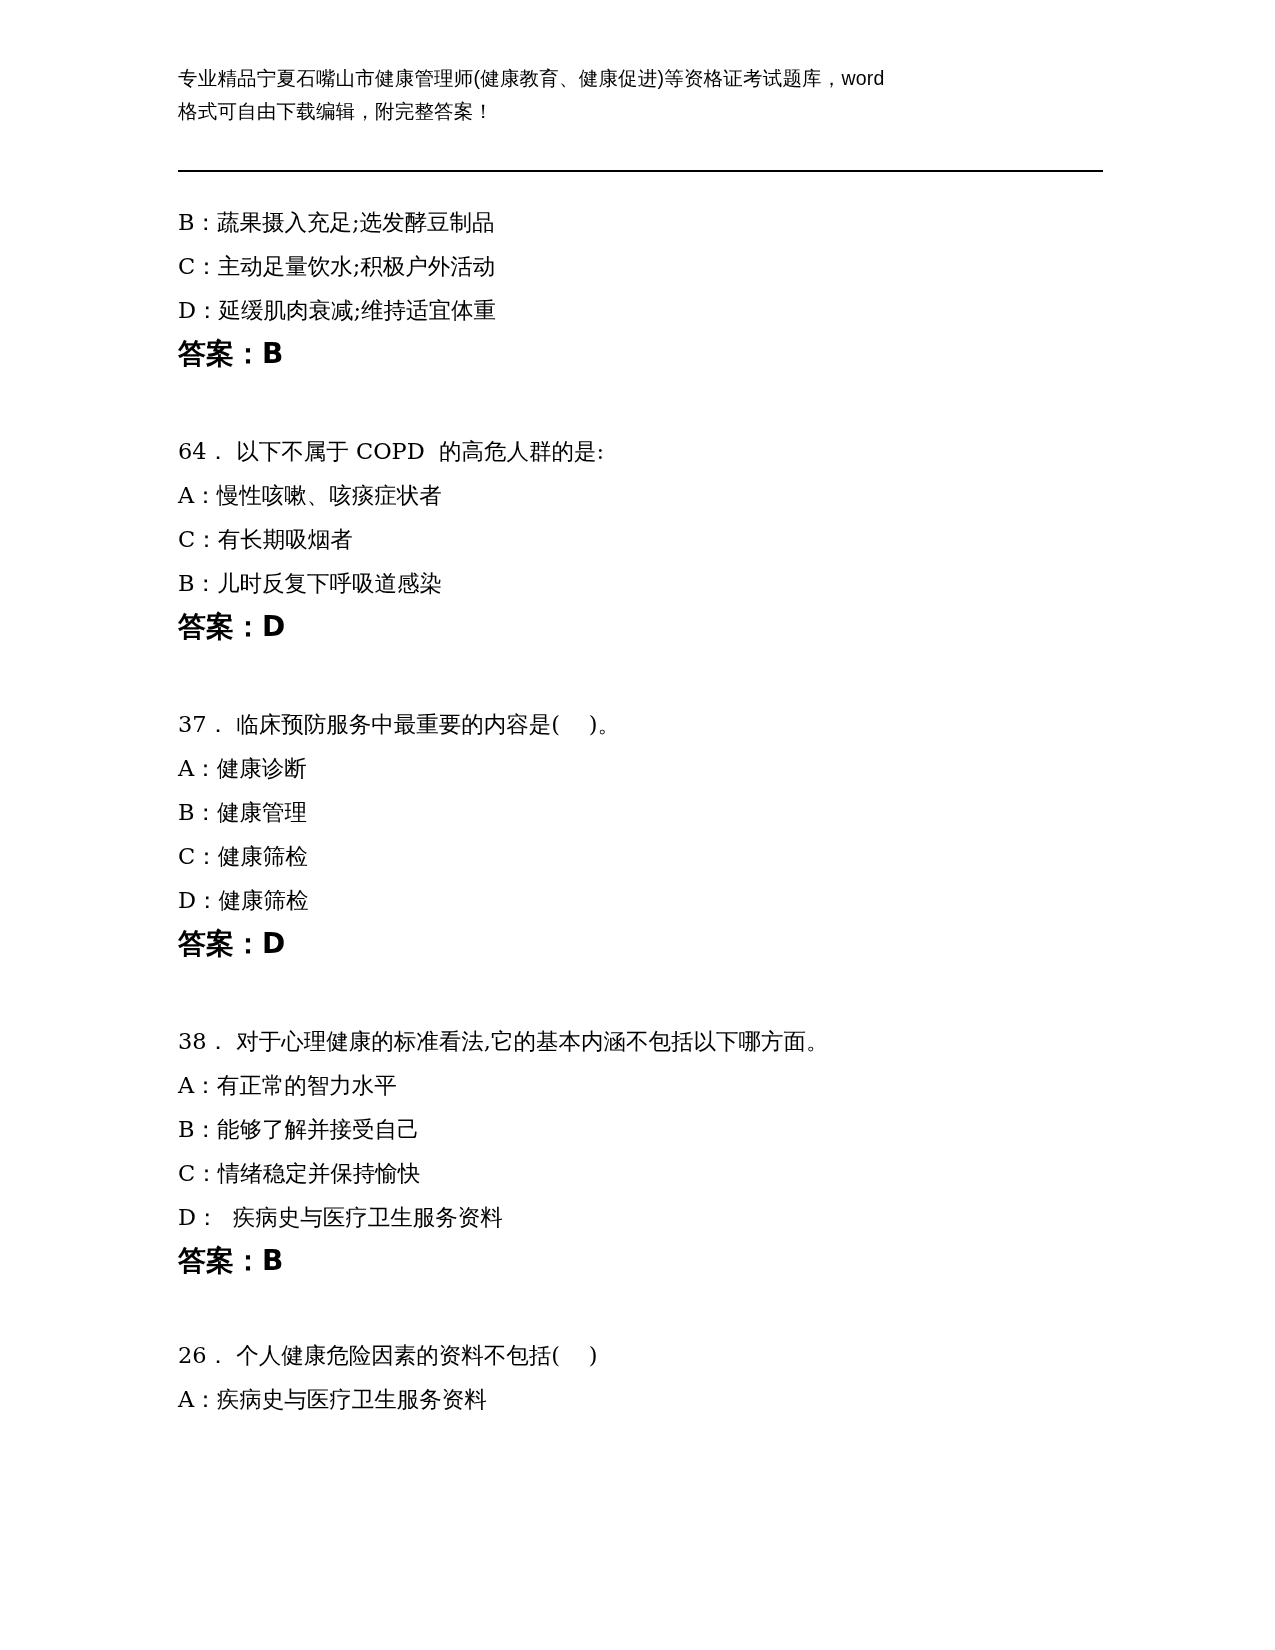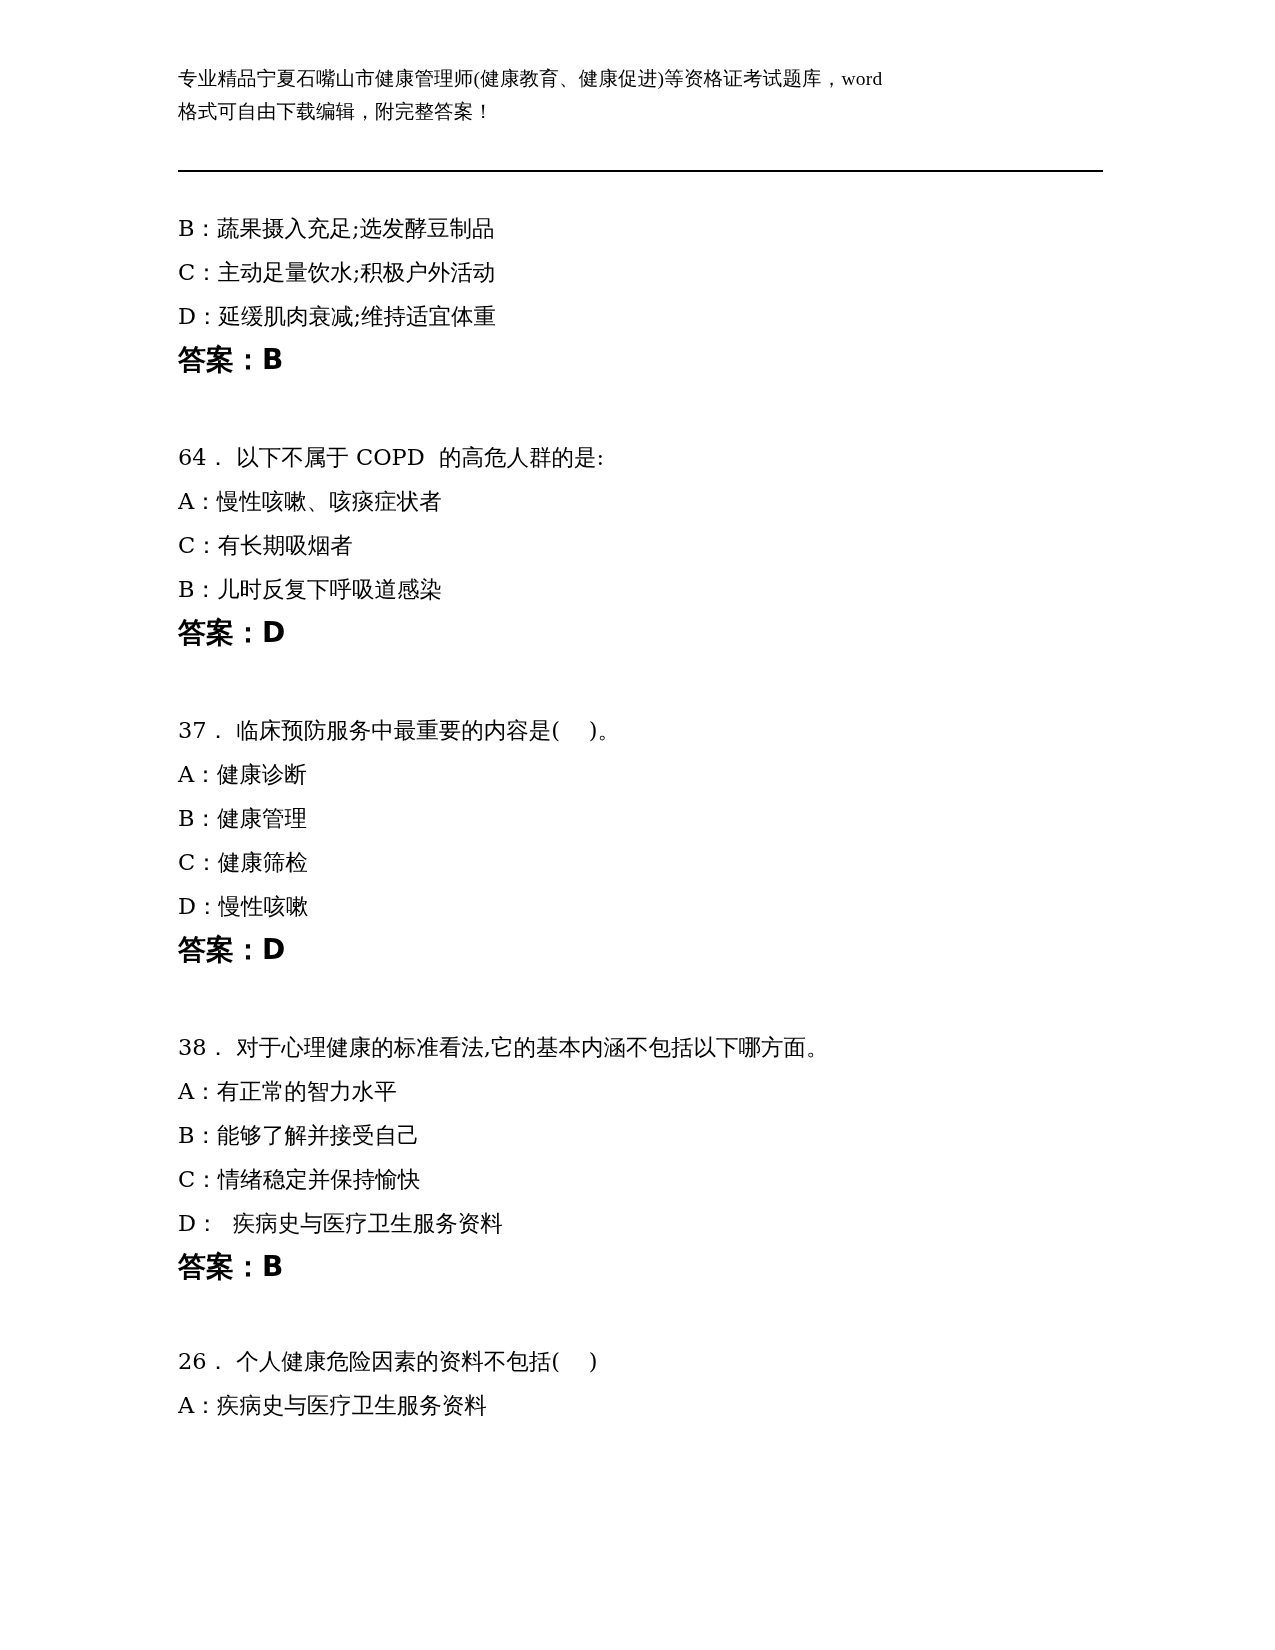--- a/index.html
+++ b/index.html
@@ -19,36 +19,37 @@
     overflow: hidden;
   }
   .content {
     position: absolute;
     left: 178px;
     top: 0;
     width: 925px;
   }
   .header {
     padding-top: 62px;
-    font-family: Liberation Serif, serif;
+    font-family: Liberation Sans, sans-serif;
     font-size: 19.5px;
     line-height: 33px;
     color: #000;
     letter-spacing: 0.2px;
   }
   .header .line2 {
     display: block;
   }
   .hr {
     margin-top: 42px;
     border-top: 2px solid #000000;
     width: 925px;
   }
   .body-area {
-    padding-top: 34px;
+    padding-top: 12px;
+    margin-top: 16px;
   }
   .q-block {
     margin-bottom: 0;
   }
   .q-stem {
     font-size: 22.5px;
     line-height: 44px;
     white-space: pre;
   }
   .opt {
@@ -105,21 +106,21 @@
         <div class="ans"><span>答案：</span><span class="ans-val">D</span></div>
       </div>
 
       <div class="gap"></div>
 
       <div class="q-block">
         <div class="q-stem">37． 临床预防服务中最重要的内容是(    )。</div>
         <div class="opt">A：健康诊断</div>
         <div class="opt">B：健康管理</div>
         <div class="opt">C：健康筛检</div>
-        <div class="opt">D：慢性咳嗽</div>
+        <div class="opt">D：健康筛检</div>
         <div class="ans"><span>答案：</span><span class="ans-val">D</span></div>
       </div>
 
       <div class="gap"></div>
 
       <div class="q-block">
         <div class="q-stem">38． 对于心理健康的标准看法,它的基本内涵不包括以下哪方面。</div>
         <div class="opt">A：有正常的智力水平</div>
         <div class="opt">B：能够了解并接受自己</div>
         <div class="opt">C：情绪稳定并保持愉快</div>

